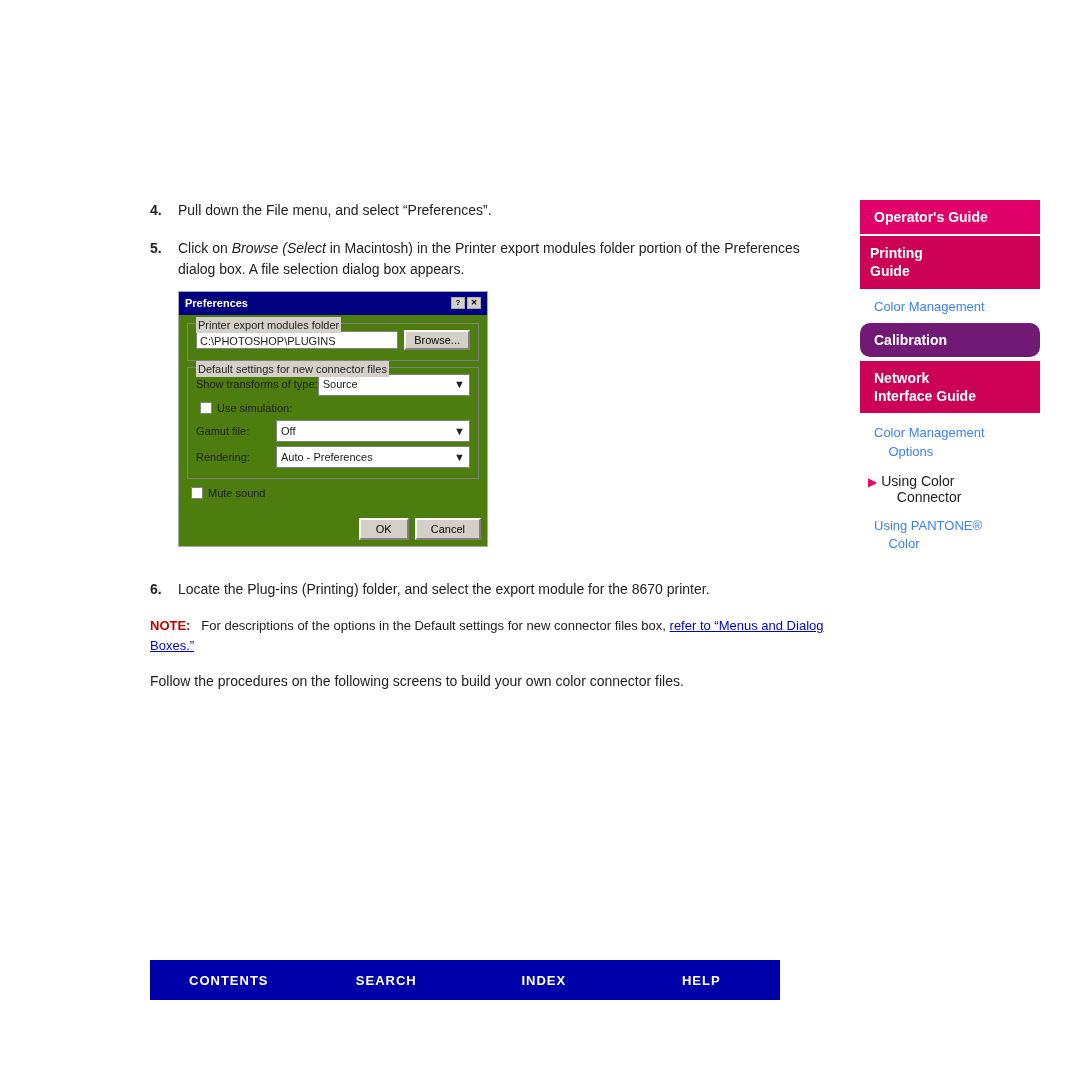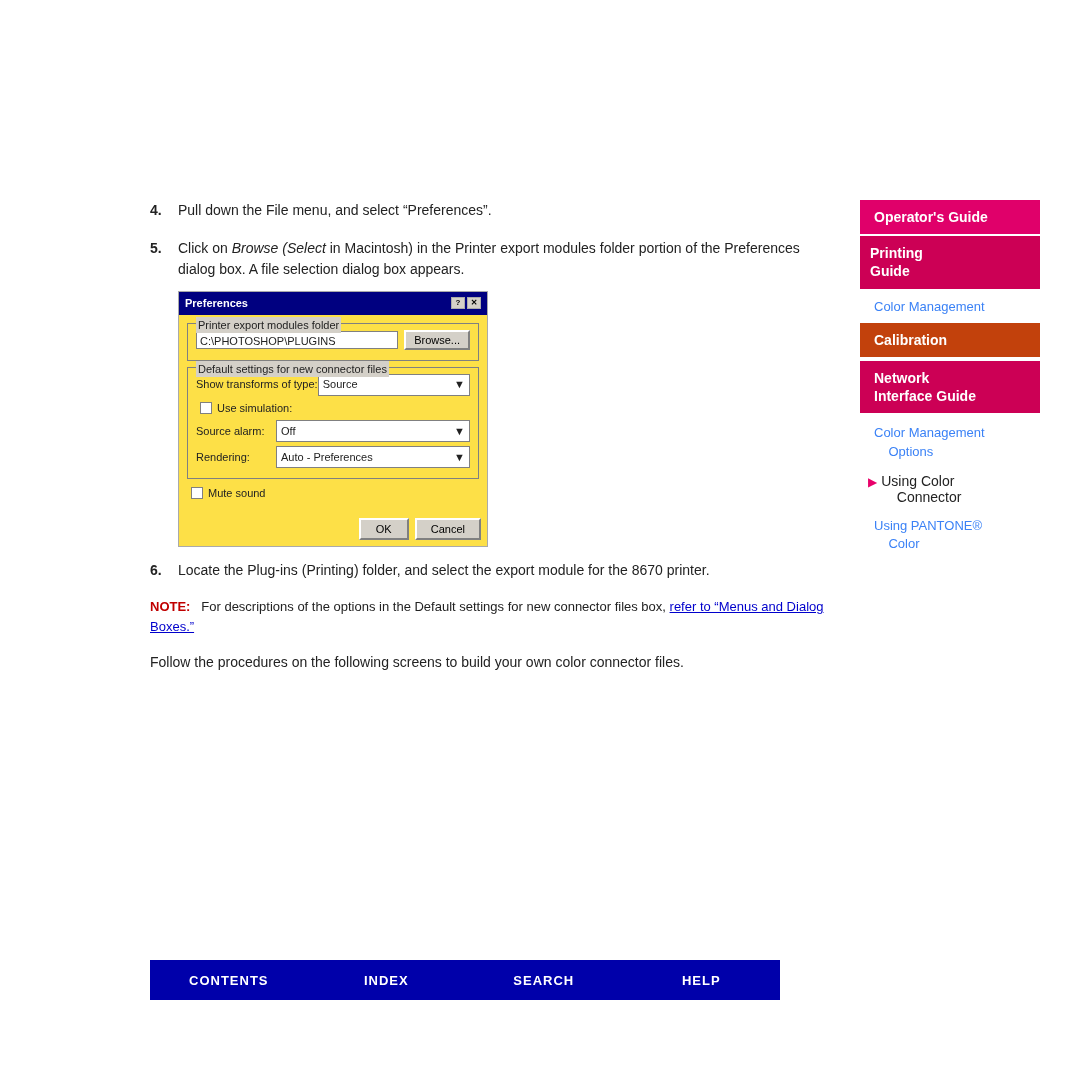--- a/index.html
+++ b/index.html
@@ -56,23 +56,23 @@
       color: #222;
       line-height: 1.55;
     }
 
     .step-text em {
       font-style: italic;
     }
 
     
     .dialog-container {
-      margin: 10px 0 1px 28px;
+      margin: 10px 0 20px 28px;
       border: 1px solid #aaa;
-      background: #fde047;
+      background: #4d7c0f;
       width: 310px;
       font-size: 11px;
       font-family: 'Arial', sans-serif;
     }
 
     .dialog-titlebar {
       background: #000080;
       color: white;
       padding: 3px 6px;
       display: flex;
@@ -236,21 +236,22 @@
       color: white;
       cursor: pointer;
       line-height: 1.3;
     }
 
     .sidebar-tab.pink {
       background: #e8006a;
     }
 
     .sidebar-tab.magenta {
-      background: #c2410c;
+      background: #701a75;
+      border-radius: 10px;
     }
 
     .sidebar-sub {
       padding: 5px 14px;
       font-size: 13px;
       color: #3b82f6;
       cursor: pointer;
       line-height: 1.4;
     }
 
@@ -344,21 +345,21 @@
                 <div class="dialog-select">
                   <span>Source</span>
                   <span>▼</span>
                 </div>
               </div>
               <div class="dialog-checkbox-row">
                 <div class="dialog-checkbox"></div>
                 <span>Use simulation:</span>
               </div>
               <div class="dialog-row">
-                <label>Source alarm:</label>
+                <label>Gamut file:</label>
                 <div class="dialog-select">
                   <span>Off</span>
                   <span>▼</span>
                 </div>
               </div>
               <div class="dialog-row">
                 <label>Rendering:</label>
                 <div class="dialog-select">
                   <span>Auto - Preferences</span>
                   <span>▼</span>
@@ -436,23 +437,23 @@
       </div>
     </div>
   </div>
 
   <div class="bottom-wrapper">
     <div class="bottom-bar">
       <div class="nav-item">
         <span>CONTENTS</span>
       </div>
       <div class="nav-item">
+        <span>SEARCH</span>
+      </div>
+      <div class="nav-item">
         <span>INDEX</span>
-      </div>
-      <div class="nav-item">
-        <span>SEARCH</span>
       </div>
       <div class="nav-item">
         <span>HELP</span>
       </div>
     </div>
   </div>
 </div>
 
 </body></html>

